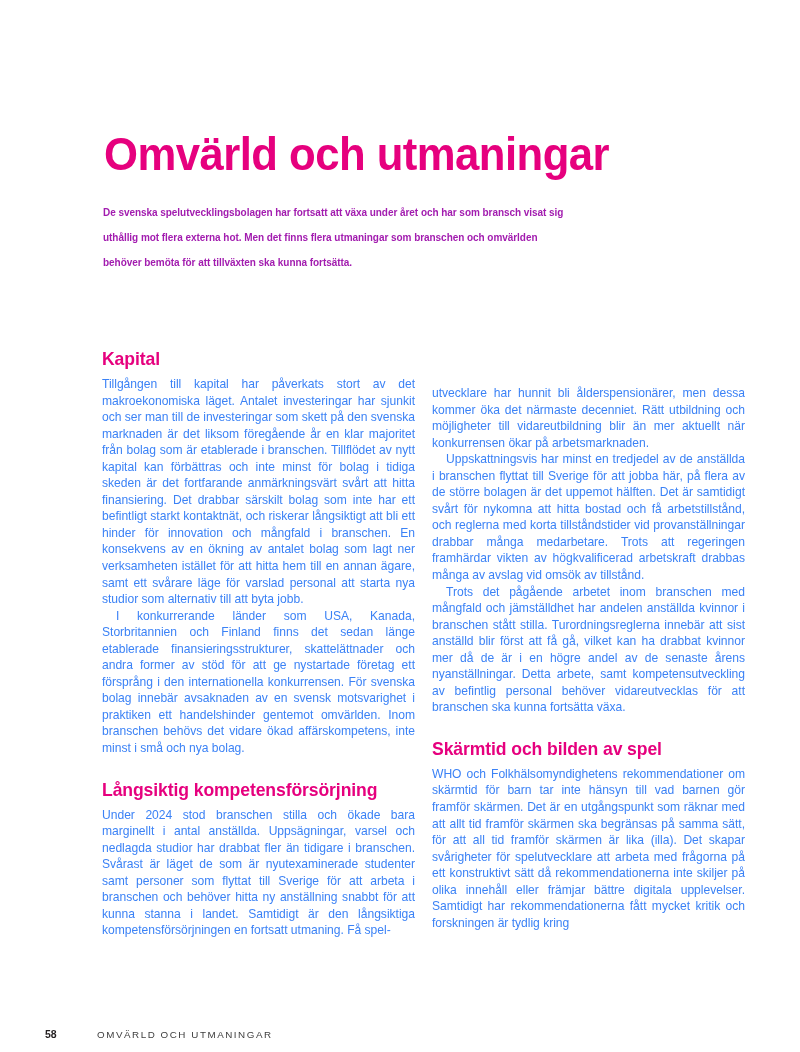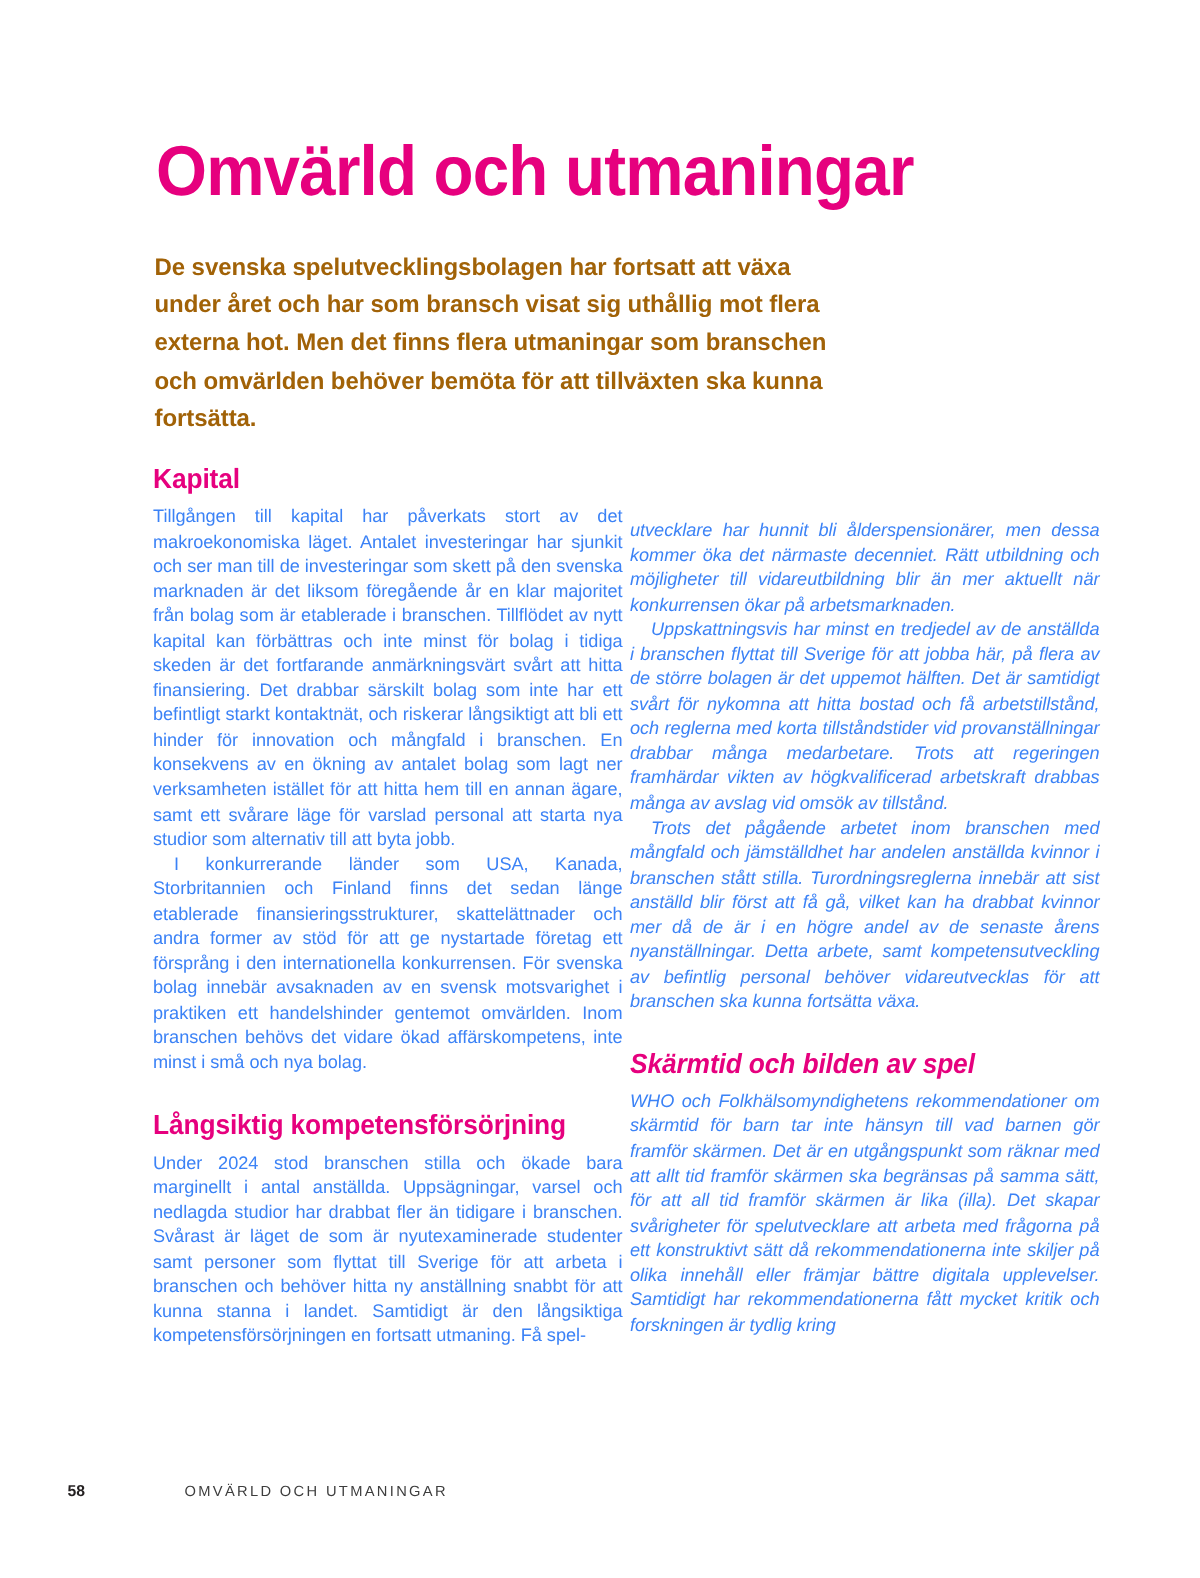--- a/index.html
+++ b/index.html
@@ -13,20 +13,21 @@
     position: relative;
     font-family: "Liberation Sans", sans-serif;
     color: #231f20;
     overflow: hidden;
   }
 
   .page {
     position: absolute;
     inset: 0;
     background: #ffffff;
+    margin-top: 40px;
   }
 
   
   .page-title {
     position: absolute;
     left: 104px;
     top: 57px;
     width: 640px;
     font-family: "Liberation Sans Narrow", "Liberation Sans", sans-serif;
     font-weight: 700;
@@ -38,35 +39,35 @@
     transform-origin: left top;
     white-space: nowrap;
   }
 
   
   .lead {
     position: absolute;
     left: 103px;
     top: 150px;
     width: 470px;
-    font-size: 16px;
+    font-size: 10px;
     line-height: 25.2px;
     font-weight: 700;
-    color: #a16207;
+    color: #a21caf;
     letter-spacing: -0.05px;
   }
 
   
   .col {
     position: absolute;
     top: 308px;
     width: 313px;
   }
   .col-left  { left: 102px; }
-  .col-right { left: 420px; top: 345px; font-style: italic; }
+  .col-right { left: 432px; top: 345px; }
 
   .sec-head {
     font-family: "Liberation Sans Narrow", "Liberation Sans", sans-serif;
     font-weight: 700;
     font-size: 18.5px;
     line-height: 22px;
     color: #e6007e;
     letter-spacing: -0.1px;
     transform: scaleX(0.95);
     transform-origin: left top;
@@ -89,21 +90,20 @@
 
   
   .footer {
     position: absolute;
     left: 45px;
     top: 988px;
     width: 700px;
     height: 16px;
     display: flex;
     align-items: baseline;
-    gap: 26px;
   }
   .folio {
     font-size: 10.5px;
     font-weight: 700;
     color: #231f20;
     width: 52px;
   }
   .running-head {
     font-size: 9.8px;
     letter-spacing: 1.55px;

